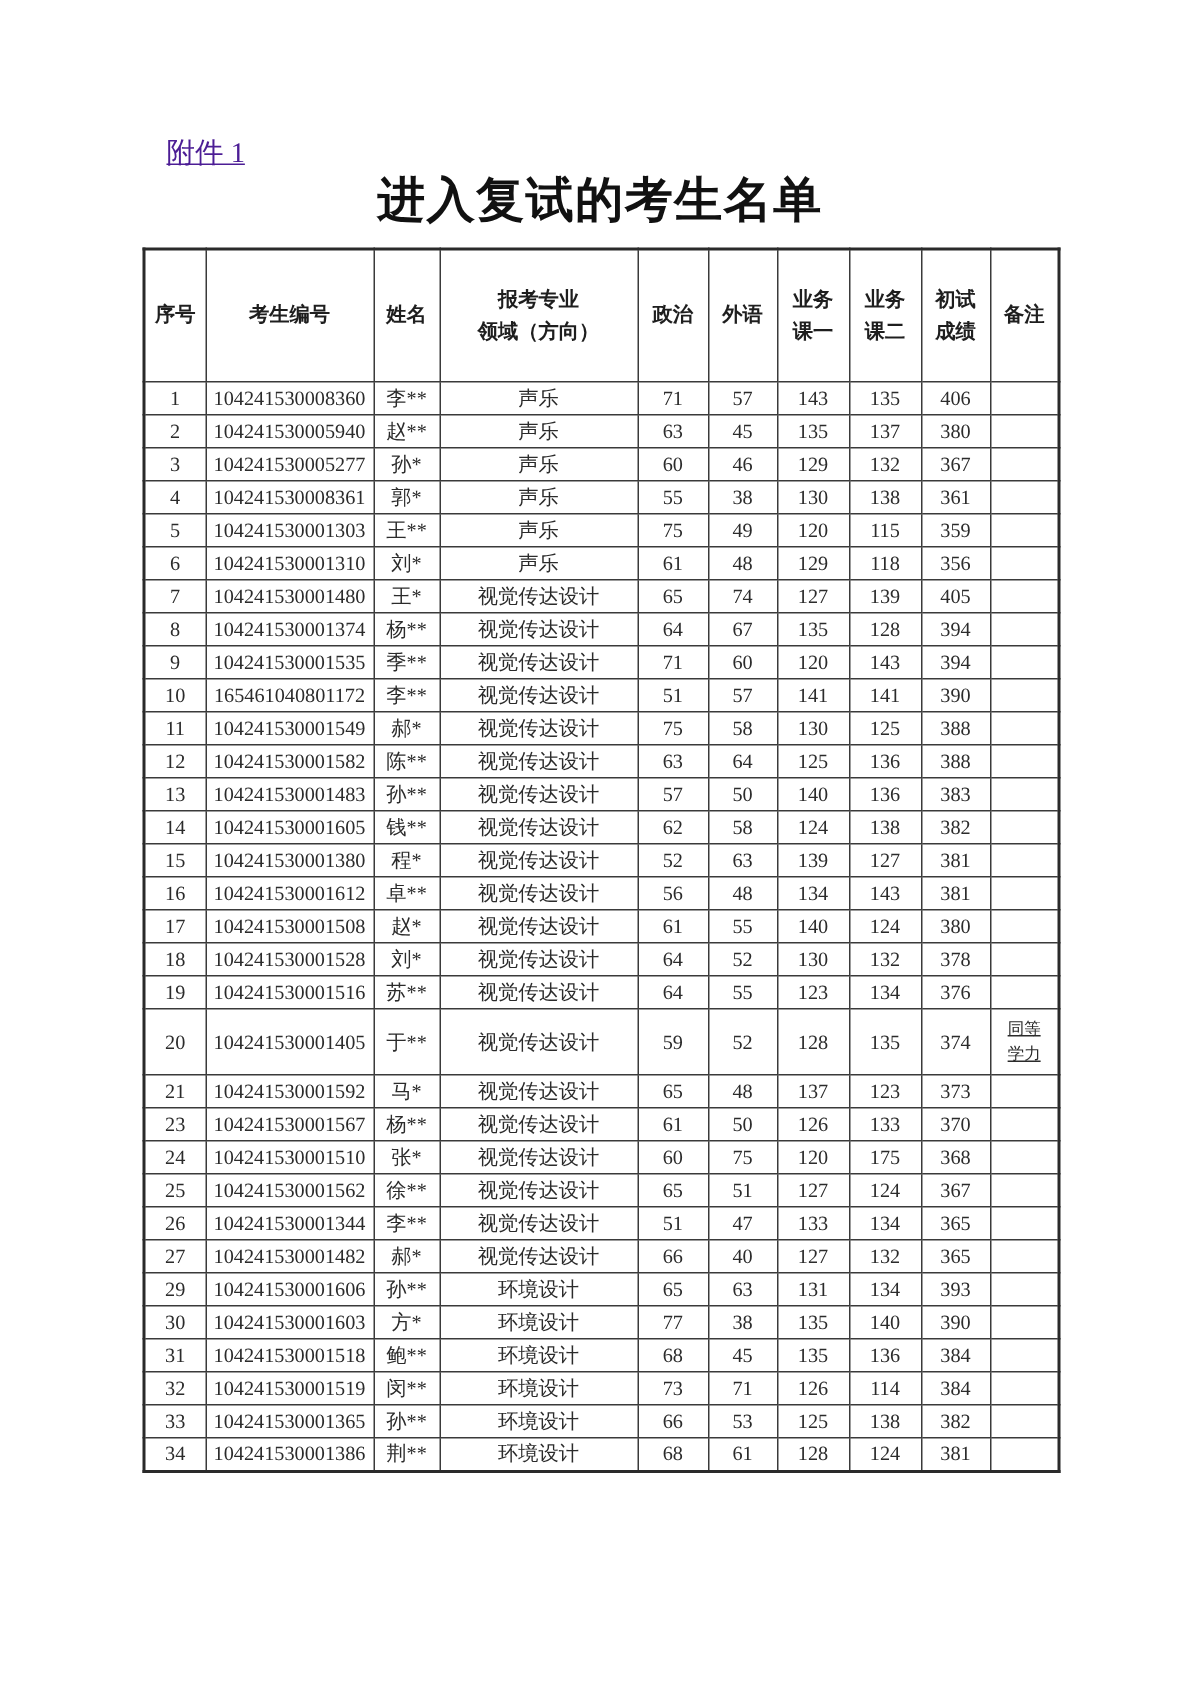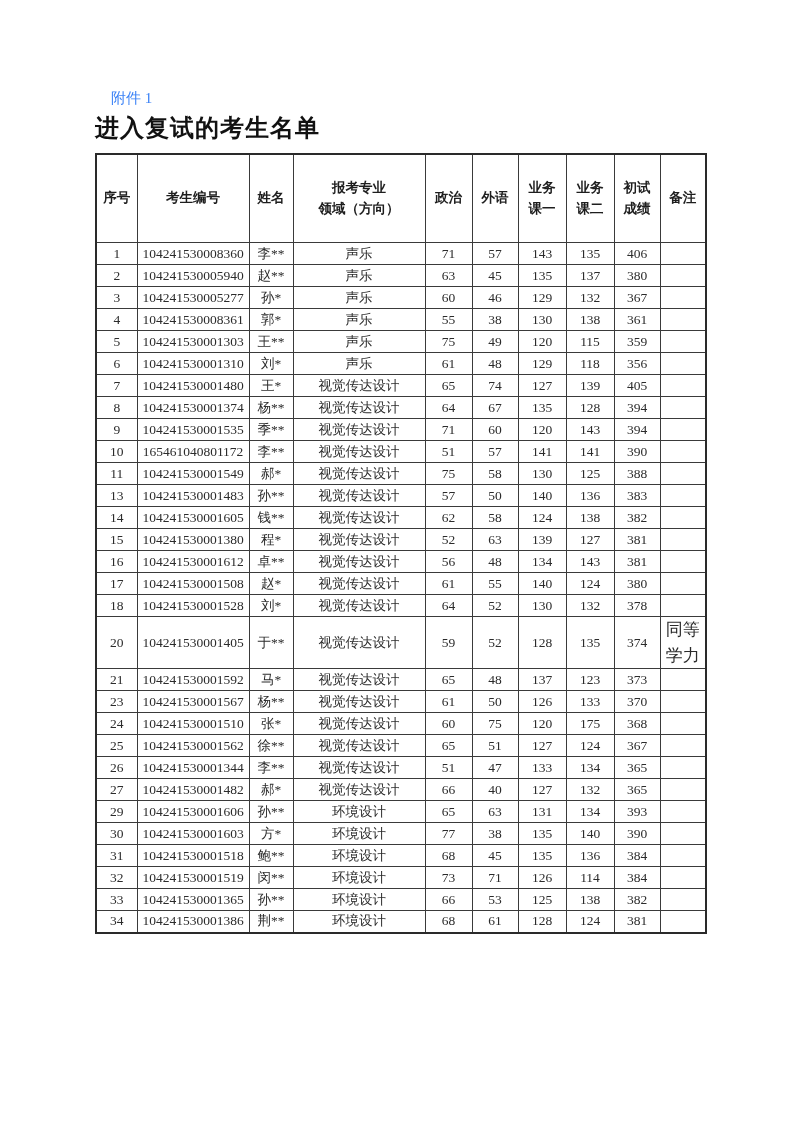--- a/index.html
+++ b/index.html
@@ -7,48 +7,48 @@
     width:793px;height:1122px;
     background:#ffffff;
     font-family:"Liberation Serif","DejaVu Serif",serif;
     color:#262626;
     position:relative;
     overflow:hidden;
   }
   .page{position:absolute;inset:0;}
   .attachment-label{
     position:absolute;left:111px;top:89px;
-    font-size:15px;color:#3b82f6;
+    font-size:19px;color:#4c1d95;text-decoration:underline;
   }
   .page-title{
     position:absolute;left:95px;top:112px;width:610px;
-    text-align:left;font-size:24px;font-weight:bold;color:#111;
+    text-align:center;font-size:32px;font-weight:bold;color:#111;
     letter-spacing:1px;
   }
   table.candidates{
-    position:absolute;left:95px;top:153px;
+    position:absolute;left:95px;top:165px;
     width:610px;border-collapse:collapse;table-layout:fixed;
     border:2px solid #2a2a2a;
   }
   table.candidates th, table.candidates td{
     border:1px solid #3a3a3a;
     padding:0;margin:0;
     text-align:center;vertical-align:middle;
     font-size:13.5px;color:#2b2b2b;
     overflow:hidden;
     line-height:1.3;
   }
   table.candidates thead th{
     height:87px;font-weight:bold;font-size:13.5px;
     white-space:pre-line;line-height:1.55;color:#1e1e1e;
   }
   table.candidates tbody tr{height:22px;}
   table.candidates tbody tr.tall{height:44px;}
   table.candidates td.remark{
-    white-space:pre-line;font-size:17px;line-height:1.5;
+    white-space:pre-line;font-size:11px;line-height:1.5;text-decoration:underline;
   }
 </style>
 </head>
 <body>
 
 <div class="page">
   <div class="attachment-label">附件 1</div>
 
   <div class="page-title">进入复试的考生名单</div>
 
@@ -210,20 +210,32 @@
           <td>郝*</td>
           <td>视觉传达设计</td>
           <td>75</td>
           <td>58</td>
           <td>130</td>
           <td>125</td>
           <td>388</td>
           <td class="remark"></td>
         </tr>
         <tr>
+          <td>12</td>
+          <td>104241530001582</td>
+          <td>陈**</td>
+          <td>视觉传达设计</td>
+          <td>63</td>
+          <td>64</td>
+          <td>125</td>
+          <td>136</td>
+          <td>388</td>
+          <td class="remark"></td>
+        </tr>
+        <tr>
           <td>13</td>
           <td>104241530001483</td>
           <td>孙**</td>
           <td>视觉传达设计</td>
           <td>57</td>
           <td>50</td>
           <td>140</td>
           <td>136</td>
           <td>383</td>
           <td class="remark"></td>
@@ -281,20 +293,32 @@
           <td>104241530001528</td>
           <td>刘*</td>
           <td>视觉传达设计</td>
           <td>64</td>
           <td>52</td>
           <td>130</td>
           <td>132</td>
           <td>378</td>
           <td class="remark"></td>
         </tr>
+        <tr>
+          <td>19</td>
+          <td>104241530001516</td>
+          <td>苏**</td>
+          <td>视觉传达设计</td>
+          <td>64</td>
+          <td>55</td>
+          <td>123</td>
+          <td>134</td>
+          <td>376</td>
+          <td class="remark"></td>
+        </tr>
         <tr class="tall">
           <td>20</td>
           <td>104241530001405</td>
           <td>于**</td>
           <td>视觉传达设计</td>
           <td>59</td>
           <td>52</td>
           <td>128</td>
           <td>135</td>
           <td>374</td>

